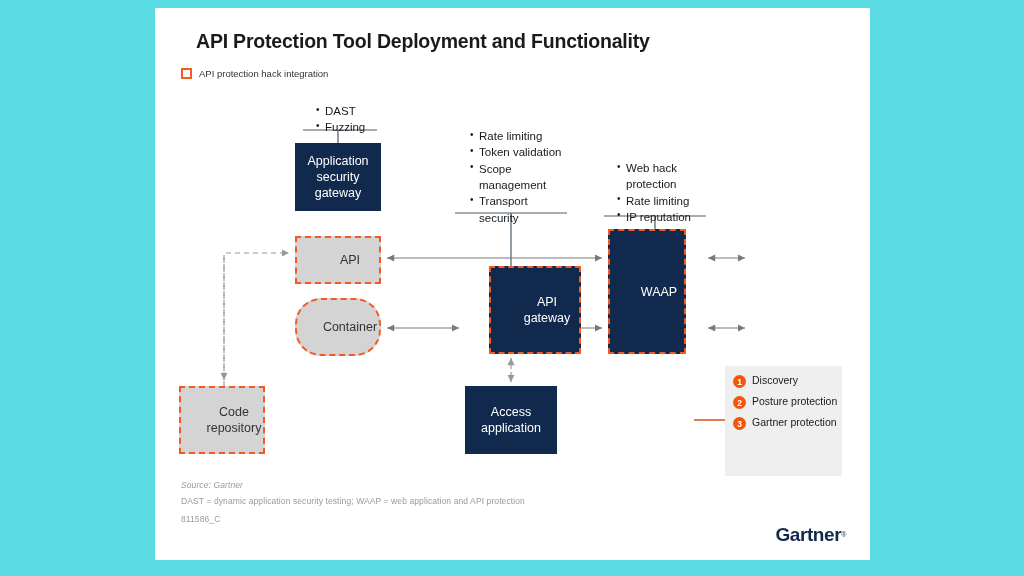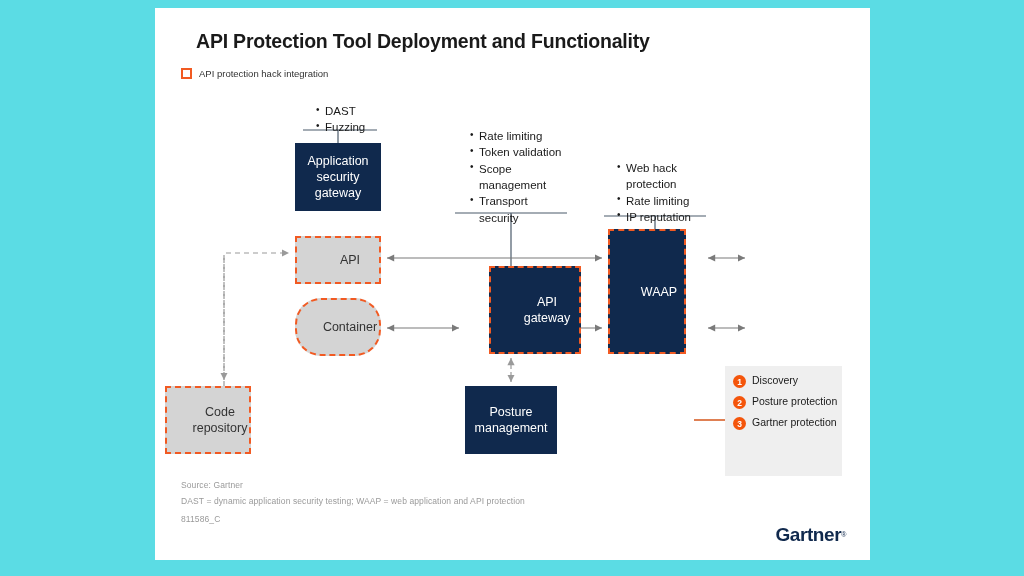--- a/index.html
+++ b/index.html
@@ -77,21 +77,21 @@
     font-size: 12.5px;
   }
   .dashed-api {
     border: 2.2px dashed #F15A22;
     padding-left: 24px;
   }
   
   #box-app-sec-testing { left: 140px; top: 135px; width: 86px; height: 68px; }
   #box-api            { left: 140px; top: 228px; width: 86px; height: 48px; }
   #box-container      { left: 140px; top: 290px; width: 86px; height: 58px; border-radius: 26px; }
-  #box-code-repo      { left: 10px;  top: 378px; width: 86px; height: 68px; }
+  #box-code-repo      { left: 24px;  top: 378px; width: 86px; height: 68px; }
   #box-api-gateway    { left: 310px; top: 258px; width: 92px; height: 88px; margin-left: 24px; }
   #box-access-mgmt    { left: 310px; top: 378px; width: 92px; height: 68px; }
   #box-waap           { left: 453px; top: 221px; width: 78px; height: 125px; }
   #box-api-protection { left: 453px; top: 378px; width: 86px; height: 68px; }
   #box-api-client     { left: 596px; top: 228px; width: 90px; height: 119px; }
 
   
   .bullets {
     position: absolute;
     font-size: 11.5px;
@@ -169,21 +169,21 @@
   }
 
   
   .footer {
     position: absolute;
     left: 26px;
     font-size: 8.5px;
     color: #9a9a9a;
     letter-spacing: 0.1px;
   }
-  #footer-source { top: 472px; }
+  #footer-source { top: 472px; font-style: italic; }
   #footer-defs   { top: 488px; }
   #footer-code   { top: 506px; text-align: center; }
 
   
   #gartner-logo {
     position: absolute;
     right: 24px;
     bottom: 14px;
     font-size: 19px;
     font-weight: bold;
@@ -281,21 +281,21 @@
   <div class="box box-navy" id="box-app-sec-testing">Application security gateway</div>
 
   <div class="box box-gray dashed-api" id="box-api">API</div>
 
   <div class="box box-gray dashed-api" id="box-container">Container</div>
 
   <div class="box box-gray dashed-api" id="box-code-repo">Code repository</div>
 
   <div class="box box-navy dashed-api" id="box-api-gateway">API gateway</div>
 
-  <div class="box box-navy" id="box-access-mgmt">Posture management</div>
+  <div class="box box-navy" id="box-access-mgmt">Access application</div>
 
   <div class="box box-navy dashed-api" id="box-waap">WAAP</div>
 
 
 
   <div id="cap-panel"></div>
   <div class="cap-list">
     <div class="cap-row">
       <span class="cap-num">1</span>
       <span class="cap-label">Discovery</span>

